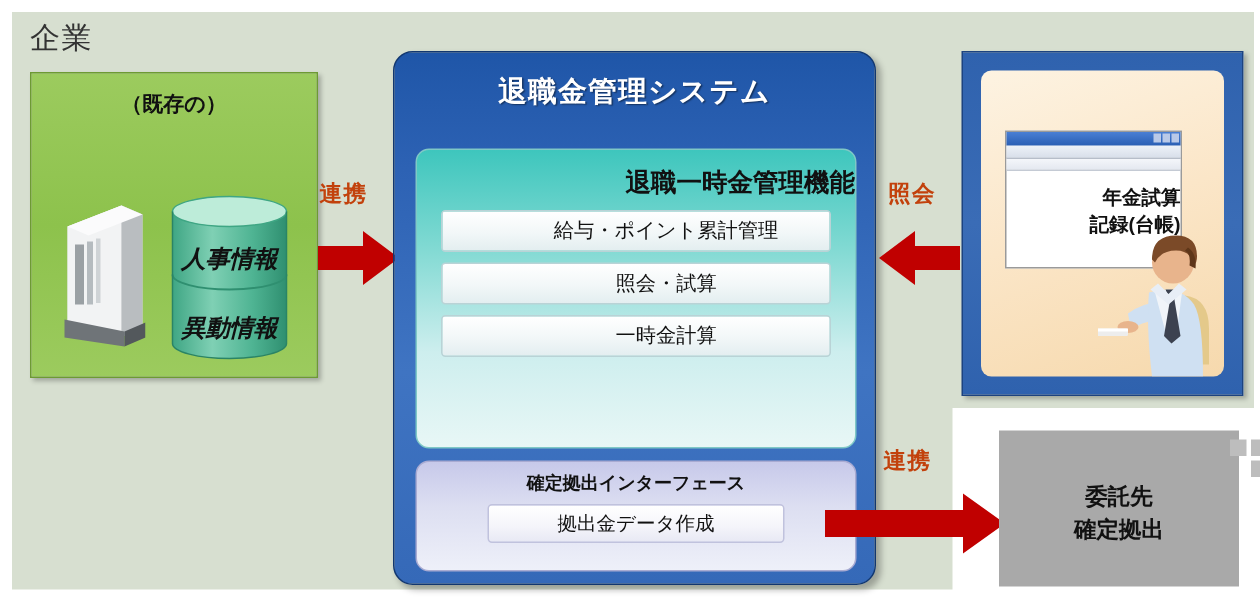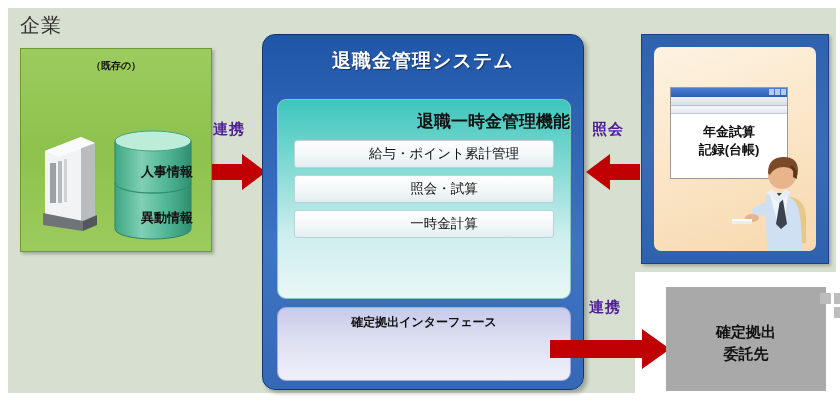--- a/index.html
+++ b/index.html
@@ -25,32 +25,32 @@
 
   
   .green-box{
     position:absolute;left:20px;top:48px;width:190px;height:202px;
     background:linear-gradient(180deg,#9ccb5e 0%,#8dc24c 50%,#9ccb5e 100%);
     border:1px solid #6d9a33;
     box-shadow:2px 2px 3px rgba(0,0,0,.25);
   }
   .green-title{
     text-align:center;padding-top:10px;
-    font-size:10px;font-weight:bold;color:#111;line-height:1.45;
+    font-size:14px;font-weight:bold;color:#111;line-height:1.45;
   }
   .green-art{position:absolute;left:0;top:78px;width:190px;height:120px;}
 
   
   .server{position:absolute;left:20px;top:6px;width:56px;height:100px;}
 
   
   .cyl{position:absolute;left:92px;top:2px;width:80px;height:112px;}
   .cyl-lbl{
-    position:absolute;width:80px;text-align:right;
-    font-size:13px;font-weight:bold;color:#111;
+    position:absolute;width:80px;text-align:center;
+    font-size:16px;font-weight:bold;color:#111;font-style:italic;
   }
 
   
   .blue-box{
     position:absolute;left:262px;top:34px;width:320px;height:354px;
     background:linear-gradient(180deg,#1f56a8 0%,#2d62b4 22%,#3f74c2 60%,#3569b8 100%);
     border:1px solid #12376f;
     border-radius:13px;
     box-shadow:3px 3px 4px rgba(0,0,0,.28);
   }
@@ -121,42 +121,42 @@
   .win-btns i{display:block;width:5px;height:6px;background:#b9c9e8;}
   .win-tool{
     height:8px;background:linear-gradient(180deg,#eef2f8 0%,#d8dfea 100%);
     border-bottom:1px solid #b6bdc9;
   }
   .win-tool2{
     height:7px;background:linear-gradient(180deg,#f4f6fa 0%,#e4e8f0 100%);
     border-bottom:1px solid #c4cad4;
   }
   .win-txt{
-    padding-top:9px;text-align:center;
+    padding-top:9px;text-align:right;
     font-size:13px;font-weight:bold;color:#111;line-height:1.35;
   }
   .person{position:absolute;left:78px;top:104px;width:86px;height:100px;}
 
   
   .gray-box{
     position:absolute;left:666px;top:287px;width:160px;height:104px;
     background:#a9a9a9;
   }
   .gray-txt{
     position:absolute;left:0;top:34px;width:160px;text-align:center;
     font-size:15px;font-weight:bold;color:#111;line-height:1.45;
   }
   .gray-deco{position:absolute;right:6px;top:6px;}
   .gray-deco i{
     position:absolute;width:11px;height:11px;background:#bdbdbd;
   }
 
   
   .alabel{
-    position:absolute;font-size:15px;font-weight:bold;color:#4c1d95;
+    position:absolute;font-size:15px;font-weight:bold;color:#c2410c;
     letter-spacing:1px;
   }
   .arrow{position:absolute;}
 </style>
 </head>
 <body>
 
 <div class="panel-ext2"></div>
 <div class="panel-main"></div>
 <div class="panel-label">企業</div>
@@ -211,20 +211,21 @@
 
   <div class="teal-box">
     <div class="teal-title">退職一時金管理機能</div>
     <div class="chip wide">給与・ポイント累計管理</div>
     <div class="chip wide">照会・試算</div>
     <div class="chip wide">一時金計算</div>
   </div>
 
   <div class="lav-box">
     <div class="lav-title">確定拠出インターフェース</div>
+    <div class="chip-lav">拠出金データ作成</div>
   </div>
 </div>
 
 <div class="alabel" style="left:592px;top:120px;">照会</div>
 <svg class="arrow" style="left:584px;top:152px;width:56px;height:40px;" viewBox="0 0 56 40">
   <polygon points="56,12 26,12 26,2 2,20 26,38 26,28 56,28" fill="#c00000"></polygon>
 </svg>
 
 <div class="inq-box">
   <div class="inq-inner">
@@ -281,16 +282,16 @@
 
 <div class="gray-box">
   <div class="gray-deco">
     <i style="left:0px;top:0px;"></i>
       <i style="left:14px;top:0px;"></i>
 
     <i style="left:14px;top:14px;"></i>
 
   </div>
   <div class="gray-txt">
+    <div>委託先</div>
     <div>確定拠出</div>
-    <div>委託先</div>
   </div>
 </div>
 
 </body></html>

